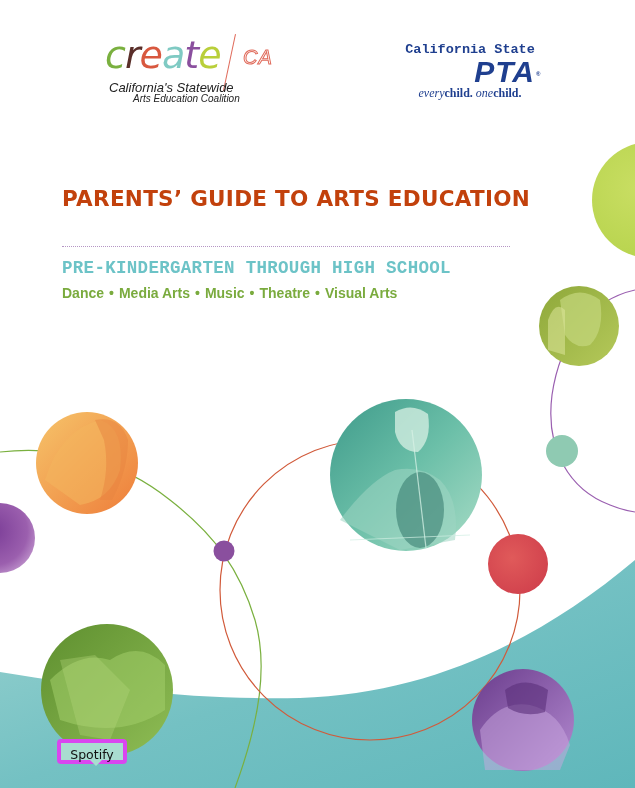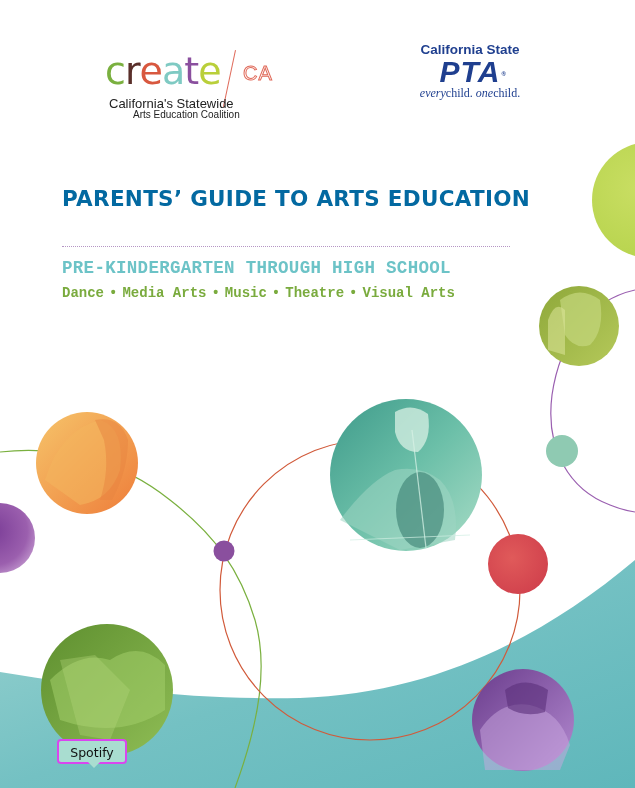--- a/index.html
+++ b/index.html
@@ -5,45 +5,45 @@
     html, body { margin: 0; padding: 0; }
     body {
       width: 635px; height: 788px; overflow: hidden; position: relative;
       background: #ffffff;
       font-family: "DejaVu Sans", sans-serif;
     }
     .page { position: absolute; left: 0; top: 0; width: 635px; height: 788px; overflow: hidden; }
     svg.bg { position: absolute; left: 0; top: 0; }
 
     
-    .create-logo { position: absolute; left: 105px; top: 58px; width: 200px; height: 64px; }
+    .create-logo { position: absolute; left: 105px; top: 42px; width: 200px; height: 64px; font-style: italic; }
     .create-word { position: absolute; left: 0; top: -6px; font-family: "DejaVu Sans", sans-serif; font-size: 38px; letter-spacing: -1px; line-height: 1; }
     .create-word span { display: inline-block; }
     .create-ca { position: absolute; left: 138px; top: 4px; font-family: "Liberation Sans", sans-serif; font-size: 20px; color: transparent; -webkit-text-stroke: 1px #e06a5a; letter-spacing: 1px; }
     .create-slash { position: absolute; left: 130px; top: -8px; width: 1px; height: 58px; background: #e06a5a; transform: rotate(12deg); transform-origin: top left; }
     .create-sub1 { position: absolute; left: 4px; top: 38px; font-family: "Liberation Sans", sans-serif; font-size: 13px; color: #222; }
     .create-sub2 { position: absolute; left: 28px; top: 51px; font-family: "Liberation Sans", sans-serif; font-size: 10px; color: #222; }
 
     .pta-logo { position: absolute; left: 405px; top: 42px; width: 130px; height: 62px; text-align: center; }
-    .pta-state { font-family: Liberation Sans, sans-serif; font-weight: bold; color: #1f3f8f; font-size: 13.5px; line-height: 16px; }
-    .pta-mark { font-family: "Liberation Sans", sans-serif; font-weight: bold; font-style: italic; color: #1f3f8f; font-size: 30px; line-height: 28px; letter-spacing: 1px; position: relative; }
+    .pta-state { font-family: Liberation Mono, monospace; font-weight: bold; color: #1f3f8f; font-size: 13.5px; line-height: 16px; }
+    .pta-mark { font-family: "Liberation Sans", sans-serif; font-weight: bold; font-style: italic; color: #1f3f8f; font-size: 30px; line-height: 28px; letter-spacing: 1px; position: relative; text-align: right; }
     .pta-reg { font-size: 6px; position: absolute; top: 2px; margin-left: 1px; font-style: normal; }
     .pta-tag { font-family: "Liberation Serif", serif; color: #1f3f8f; font-size: 12px; line-height: 14px; white-space: nowrap; }
     .pta-tag i { font-style: italic; margin-top: 48px; }
-    .pta-tag b { font-weight: normal; }
+    .pta-tag b { font-weight: bold; }
 
     
-    .title { position: absolute; left: 62px; top: 185px; color: #0369a1; font-family: "DejaVu Sans", sans-serif; font-weight: bold; font-size: 21.5px; line-height: 27px; letter-spacing: 0.3px; }
+    .title { position: absolute; left: 62px; top: 185px; color: #c2410c; font-family: "DejaVu Sans", sans-serif; font-weight: bold; font-size: 21.5px; line-height: 27px; letter-spacing: 0.3px; }
     .dotted { position: absolute; left: 62px; top: 246px; width: 448px; border-top: 1.5px dotted #b596c4; }
     .subtitle { position: absolute; left: 62px; top: 257px; color: #6cc3c7; font-family: Liberation Mono, monospace; font-weight: bold; font-size: 17.5px; line-height: 22px; letter-spacing: 0.3px; }
-    .disciplines { position: absolute; left: 62px; top: 284px; color: #7aab3e; font-family: Liberation Mono, monospace; font-weight: bold; font-size: 14px; line-height: 18px; }
+    .disciplines { position: absolute; left: 62px; top: 284px; color: #7aab3e; font-family: Liberation Sans, sans-serif; font-weight: bold; font-size: 14px; line-height: 18px; }
     .disciplines .sep { margin: 0 5px; }
 
     
-    .tooltip { position: absolute; left: 57px; top: 739px; width: 70px; height: 25px; background: #a9ddd0; border: 2px solid #d946ef; border-radius: 4px; box-sizing: border-box; font-family: "DejaVu Sans", sans-serif; font-size: 12.5px; color: #111; text-align: center; line-height: 23px; }
+    .tooltip { position: absolute; left: 57px; top: 739px; width: 70px; height: 25px; background: #a9ddd0; border: 4px solid #d946ef; border-radius: 4px; box-sizing: border-box; font-family: "DejaVu Sans", sans-serif; font-size: 12.5px; color: #111; text-align: center; line-height: 23px; }
     .tooltip:after { content: ""; position: absolute; left: 29px; bottom: -6px; width: 0; height: 0; border-left: 6px solid transparent; border-right: 6px solid transparent; border-top: 6px solid #a9ddd0; }
   </style>
 </head>
 <body>
 
 <div class="page">
 
   <svg class="bg" width="635" height="788" viewBox="0 0 635 788">
     <defs>
       <linearGradient id="waveGrad" x1="0" y1="0" x2="1" y2="1">

